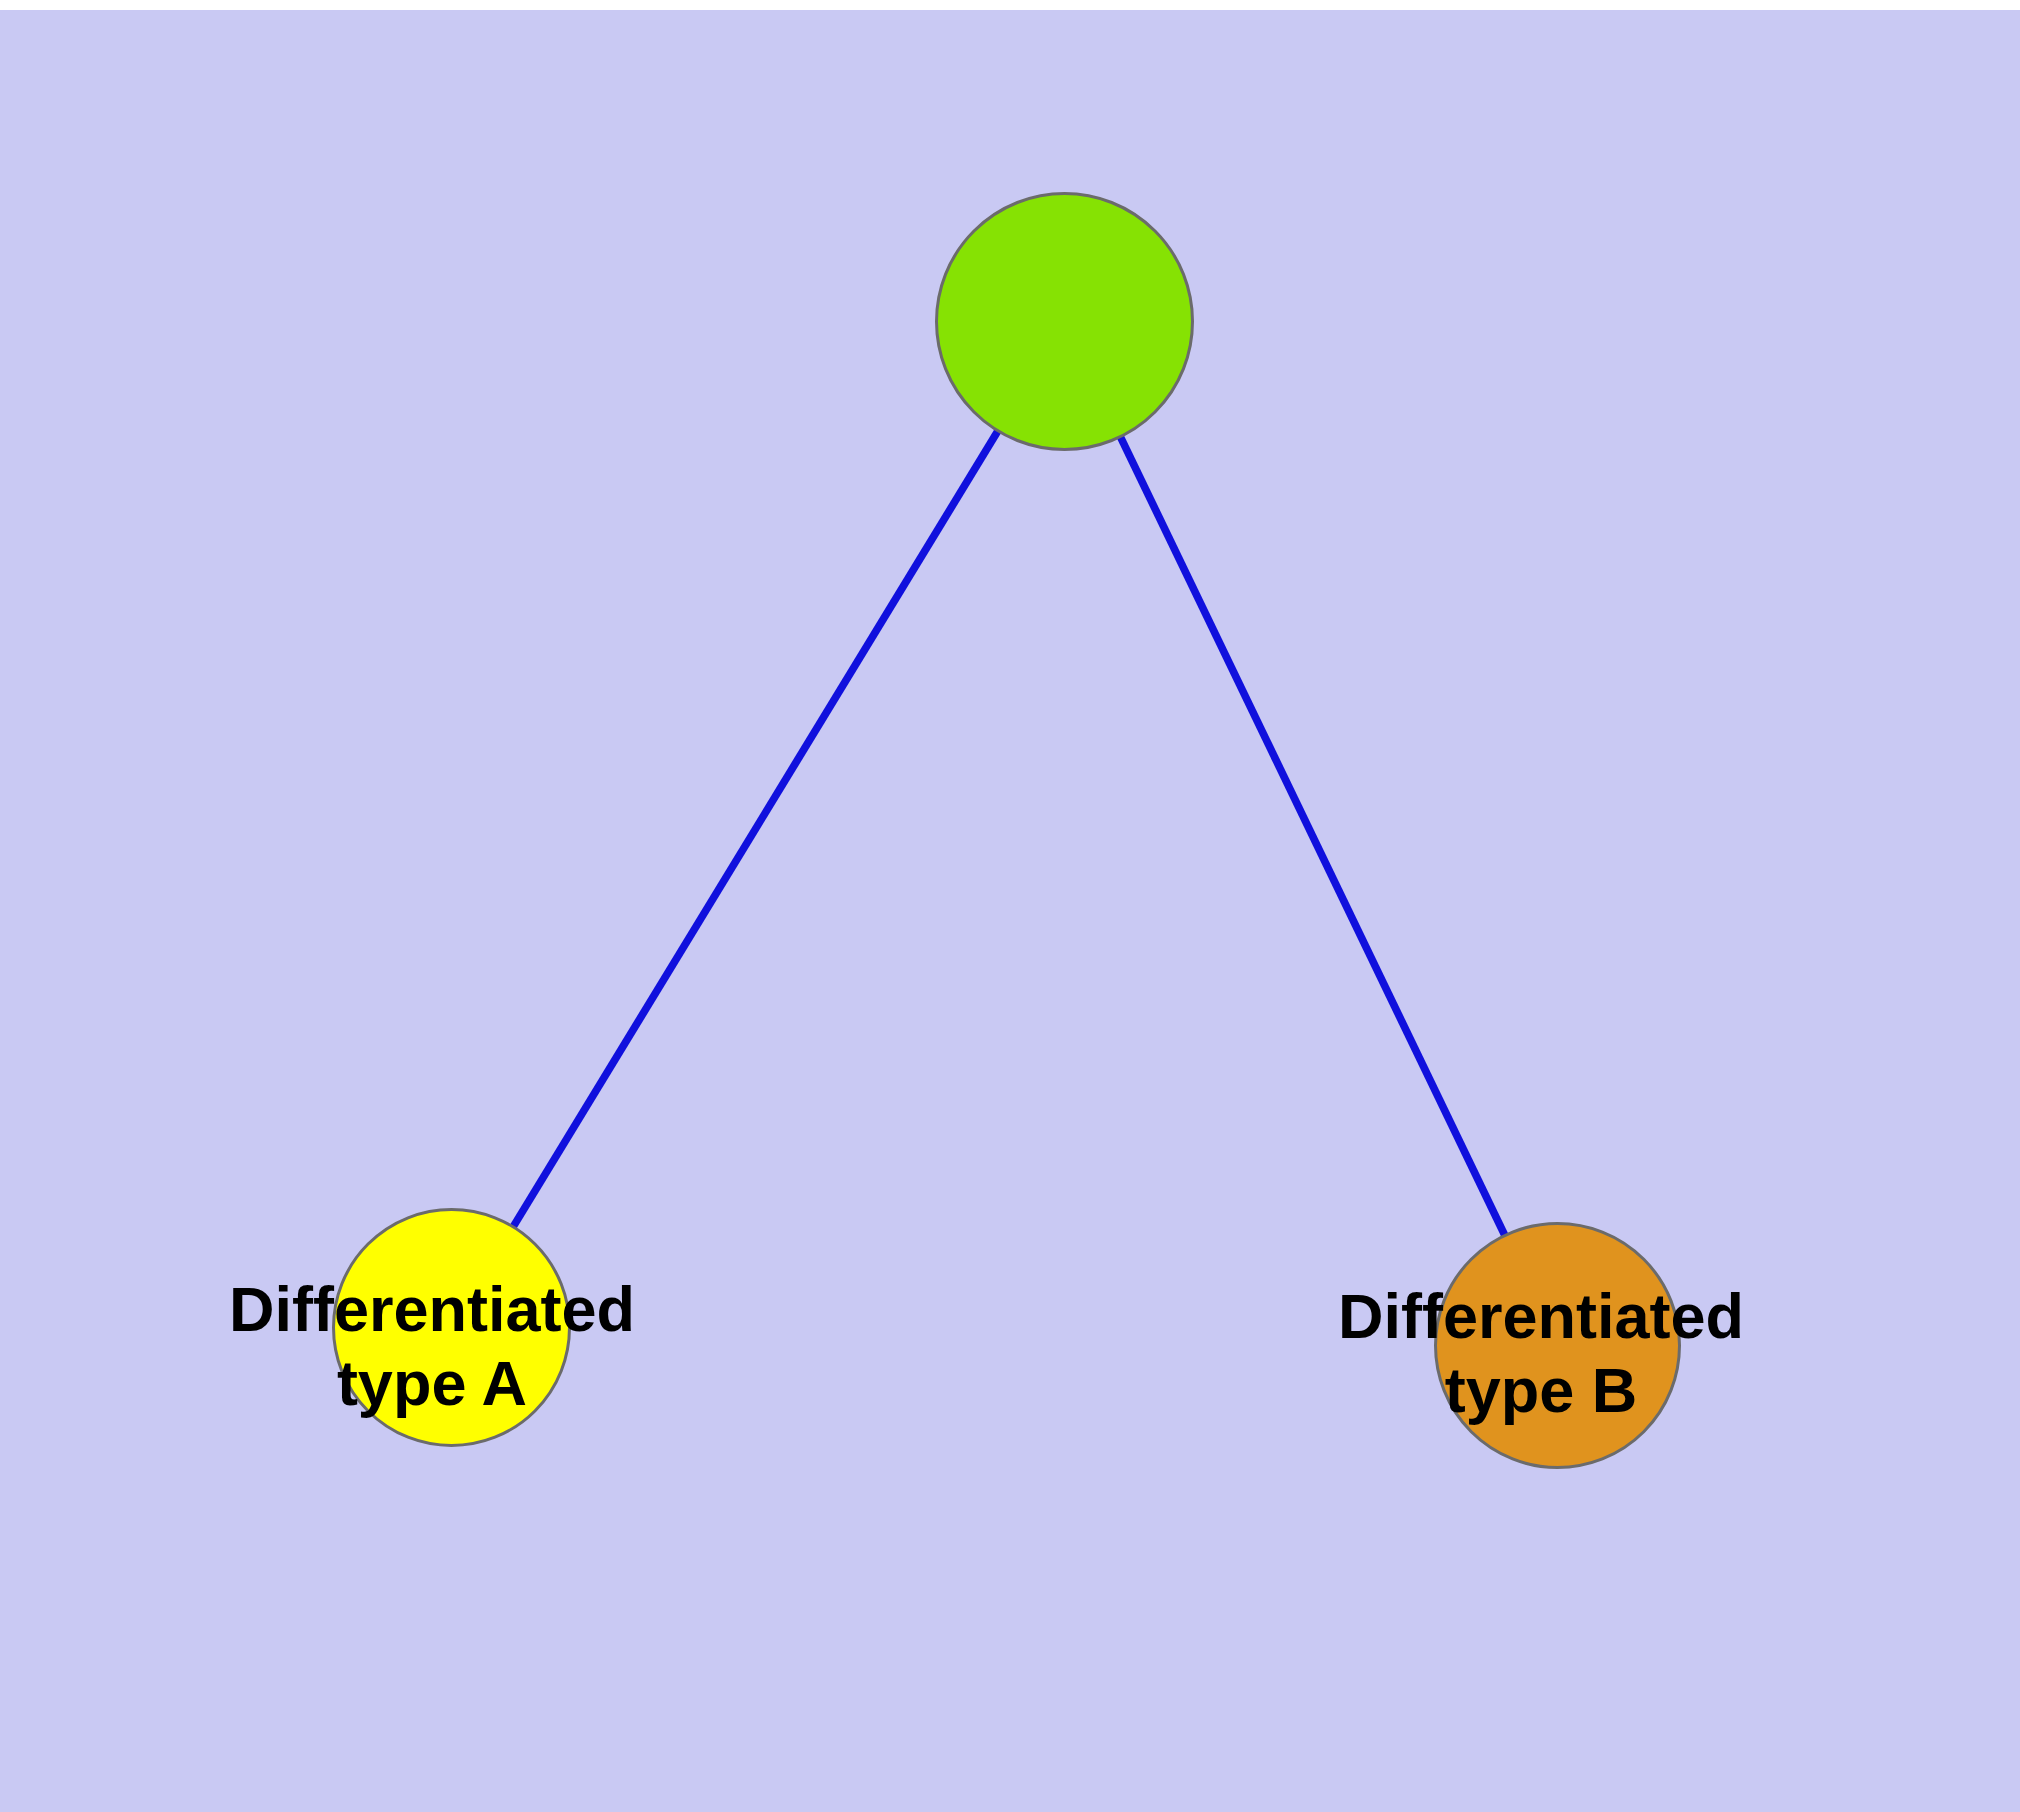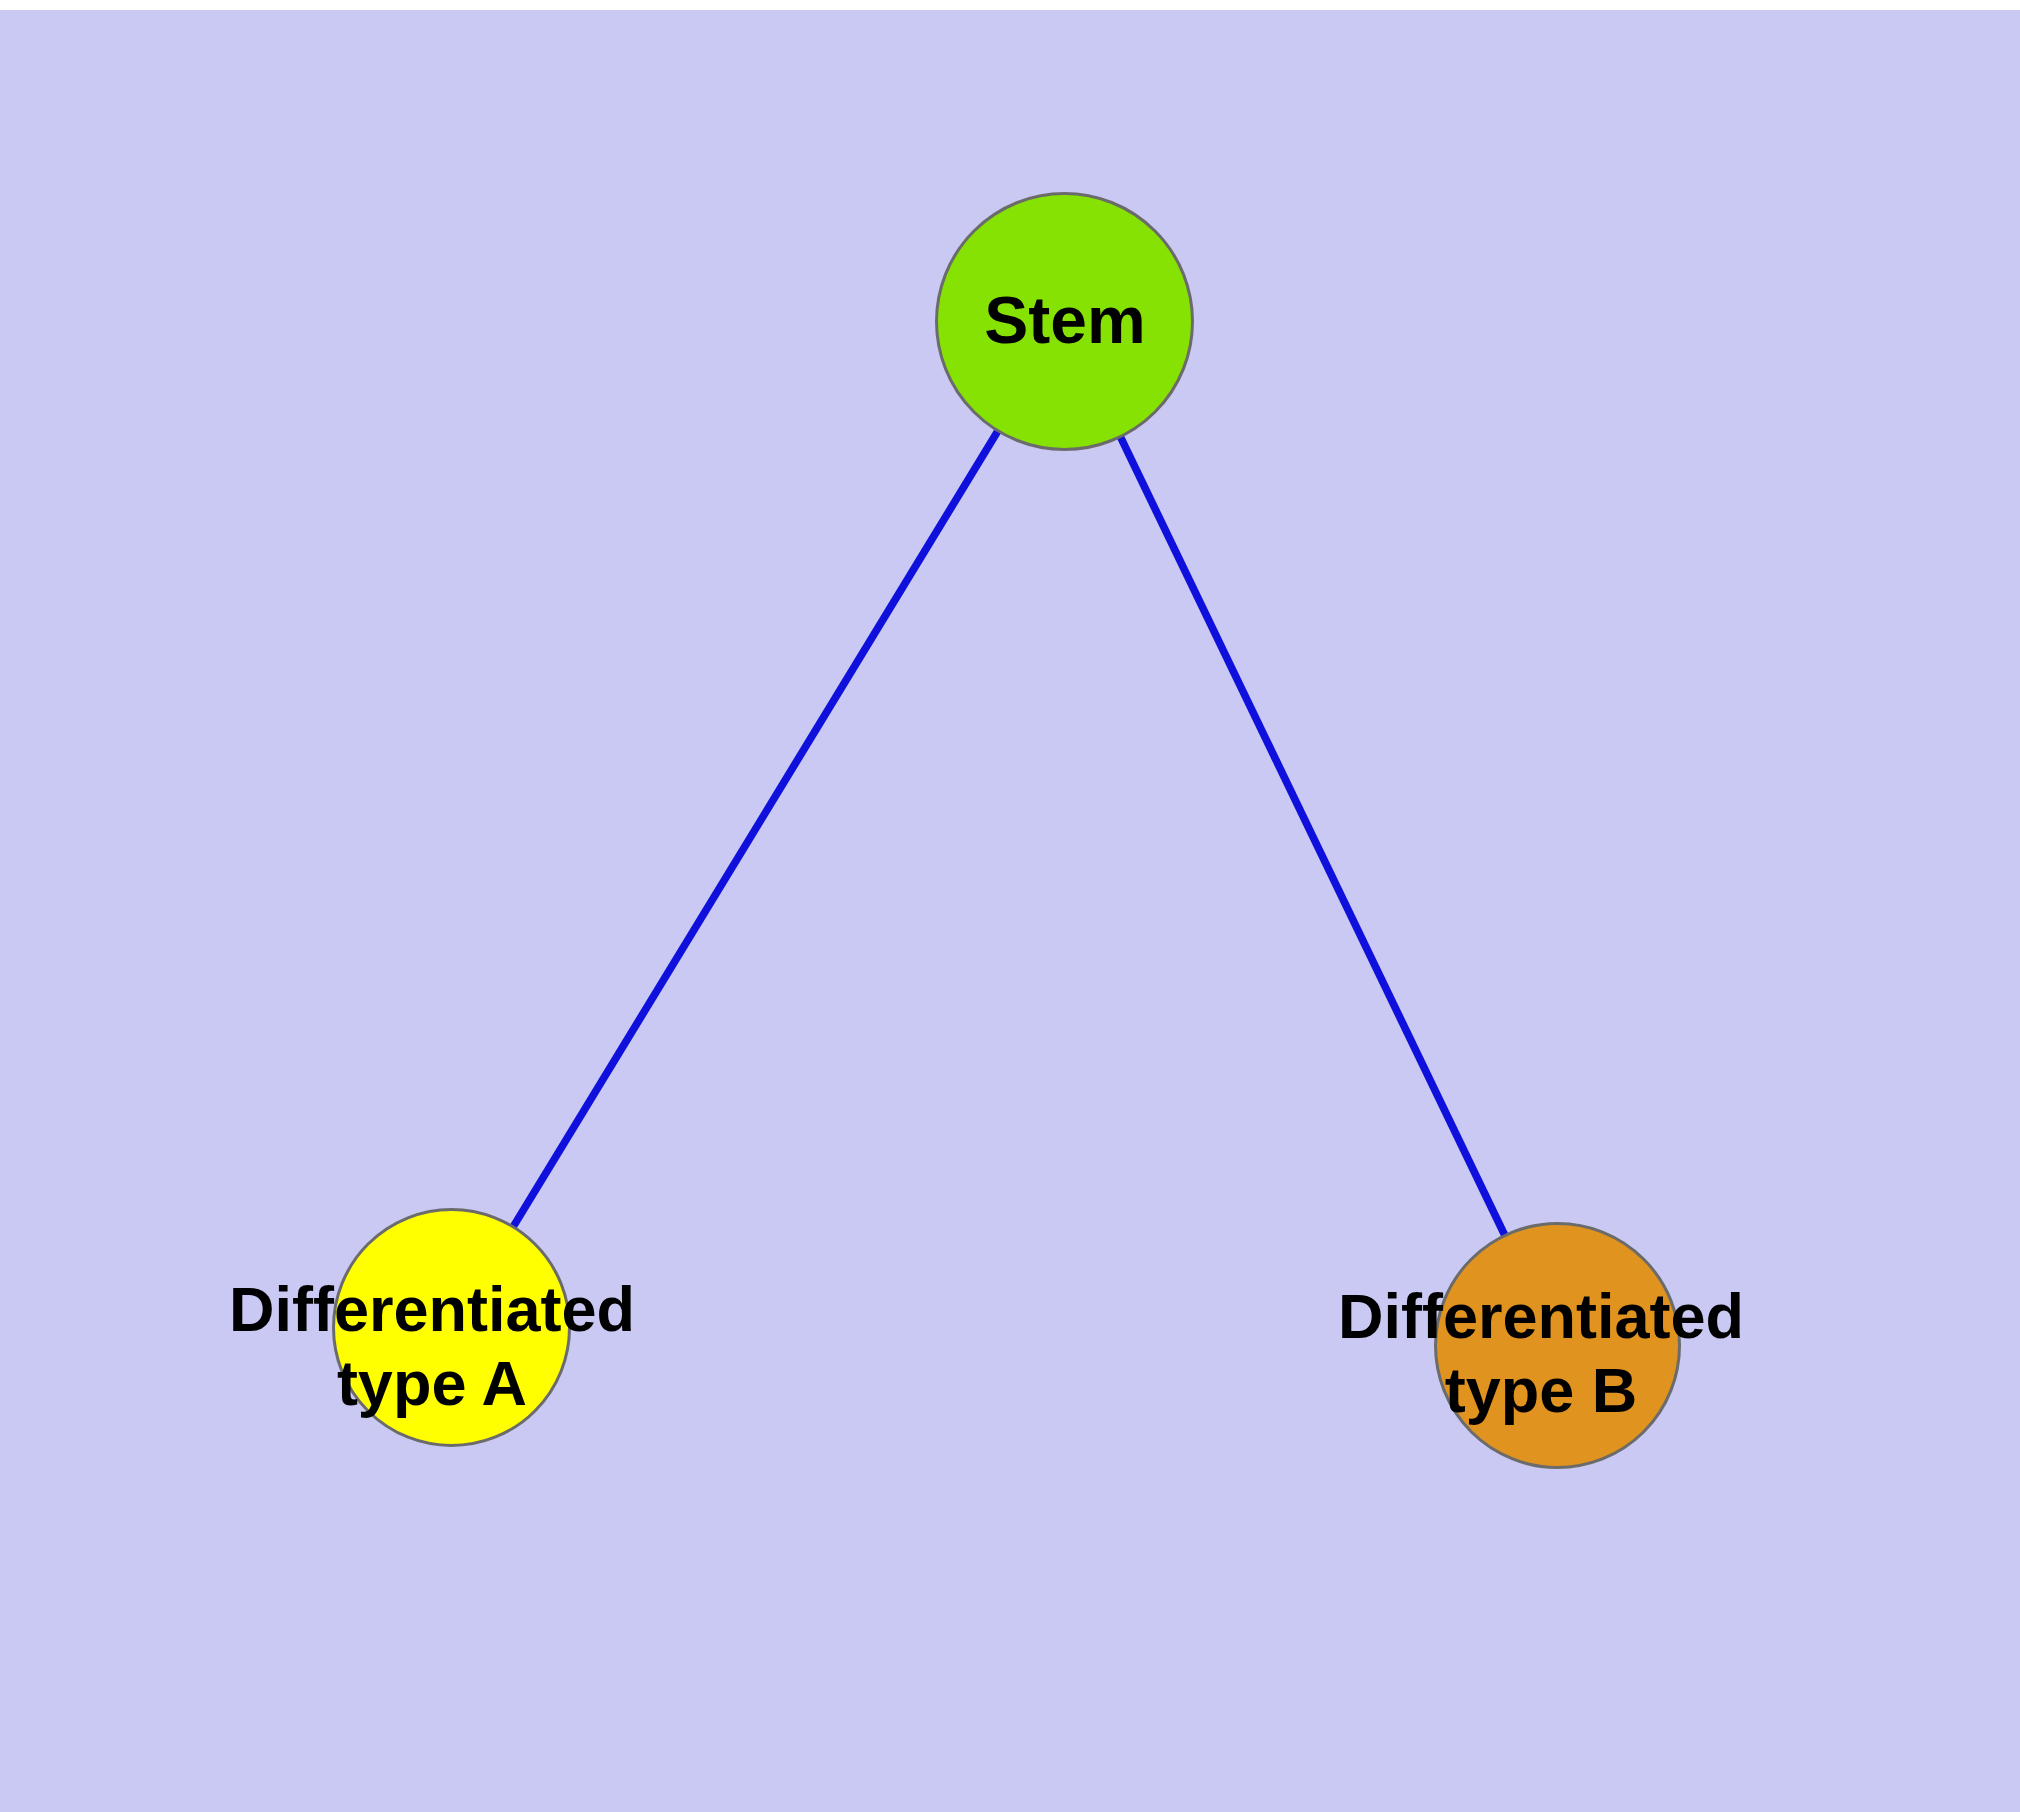--- a/index.html
+++ b/index.html
@@ -94,21 +94,20 @@
     <line x1="1256" y1="379" x2="533" y2="1566" stroke-width="9" stroke="#1010dd"></line>
     <line x1="1256" y1="379" x2="1838" y2="1588" stroke-width="9" stroke="#1010dd"></line>
   </svg>
 
   <div class="node" id="node-stem" style="background-color: rgb(134, 226, 3);"></div>
 
   <div class="node" id="node-type-a" style="background-color: rgb(255, 255, 0);"></div>
 
   <div class="node" id="node-type-b" style="background-color: rgb(224, 147, 30);"></div>
 
-  <div class="node-label" id="label-stem">Stem</div>
 
   <div class="node-label" id="label-type-a">Differentiated
 type A</div>
 
   <div class="node-label" id="label-type-b">Differentiated
 type B</div>
 
 </div>
 
 

